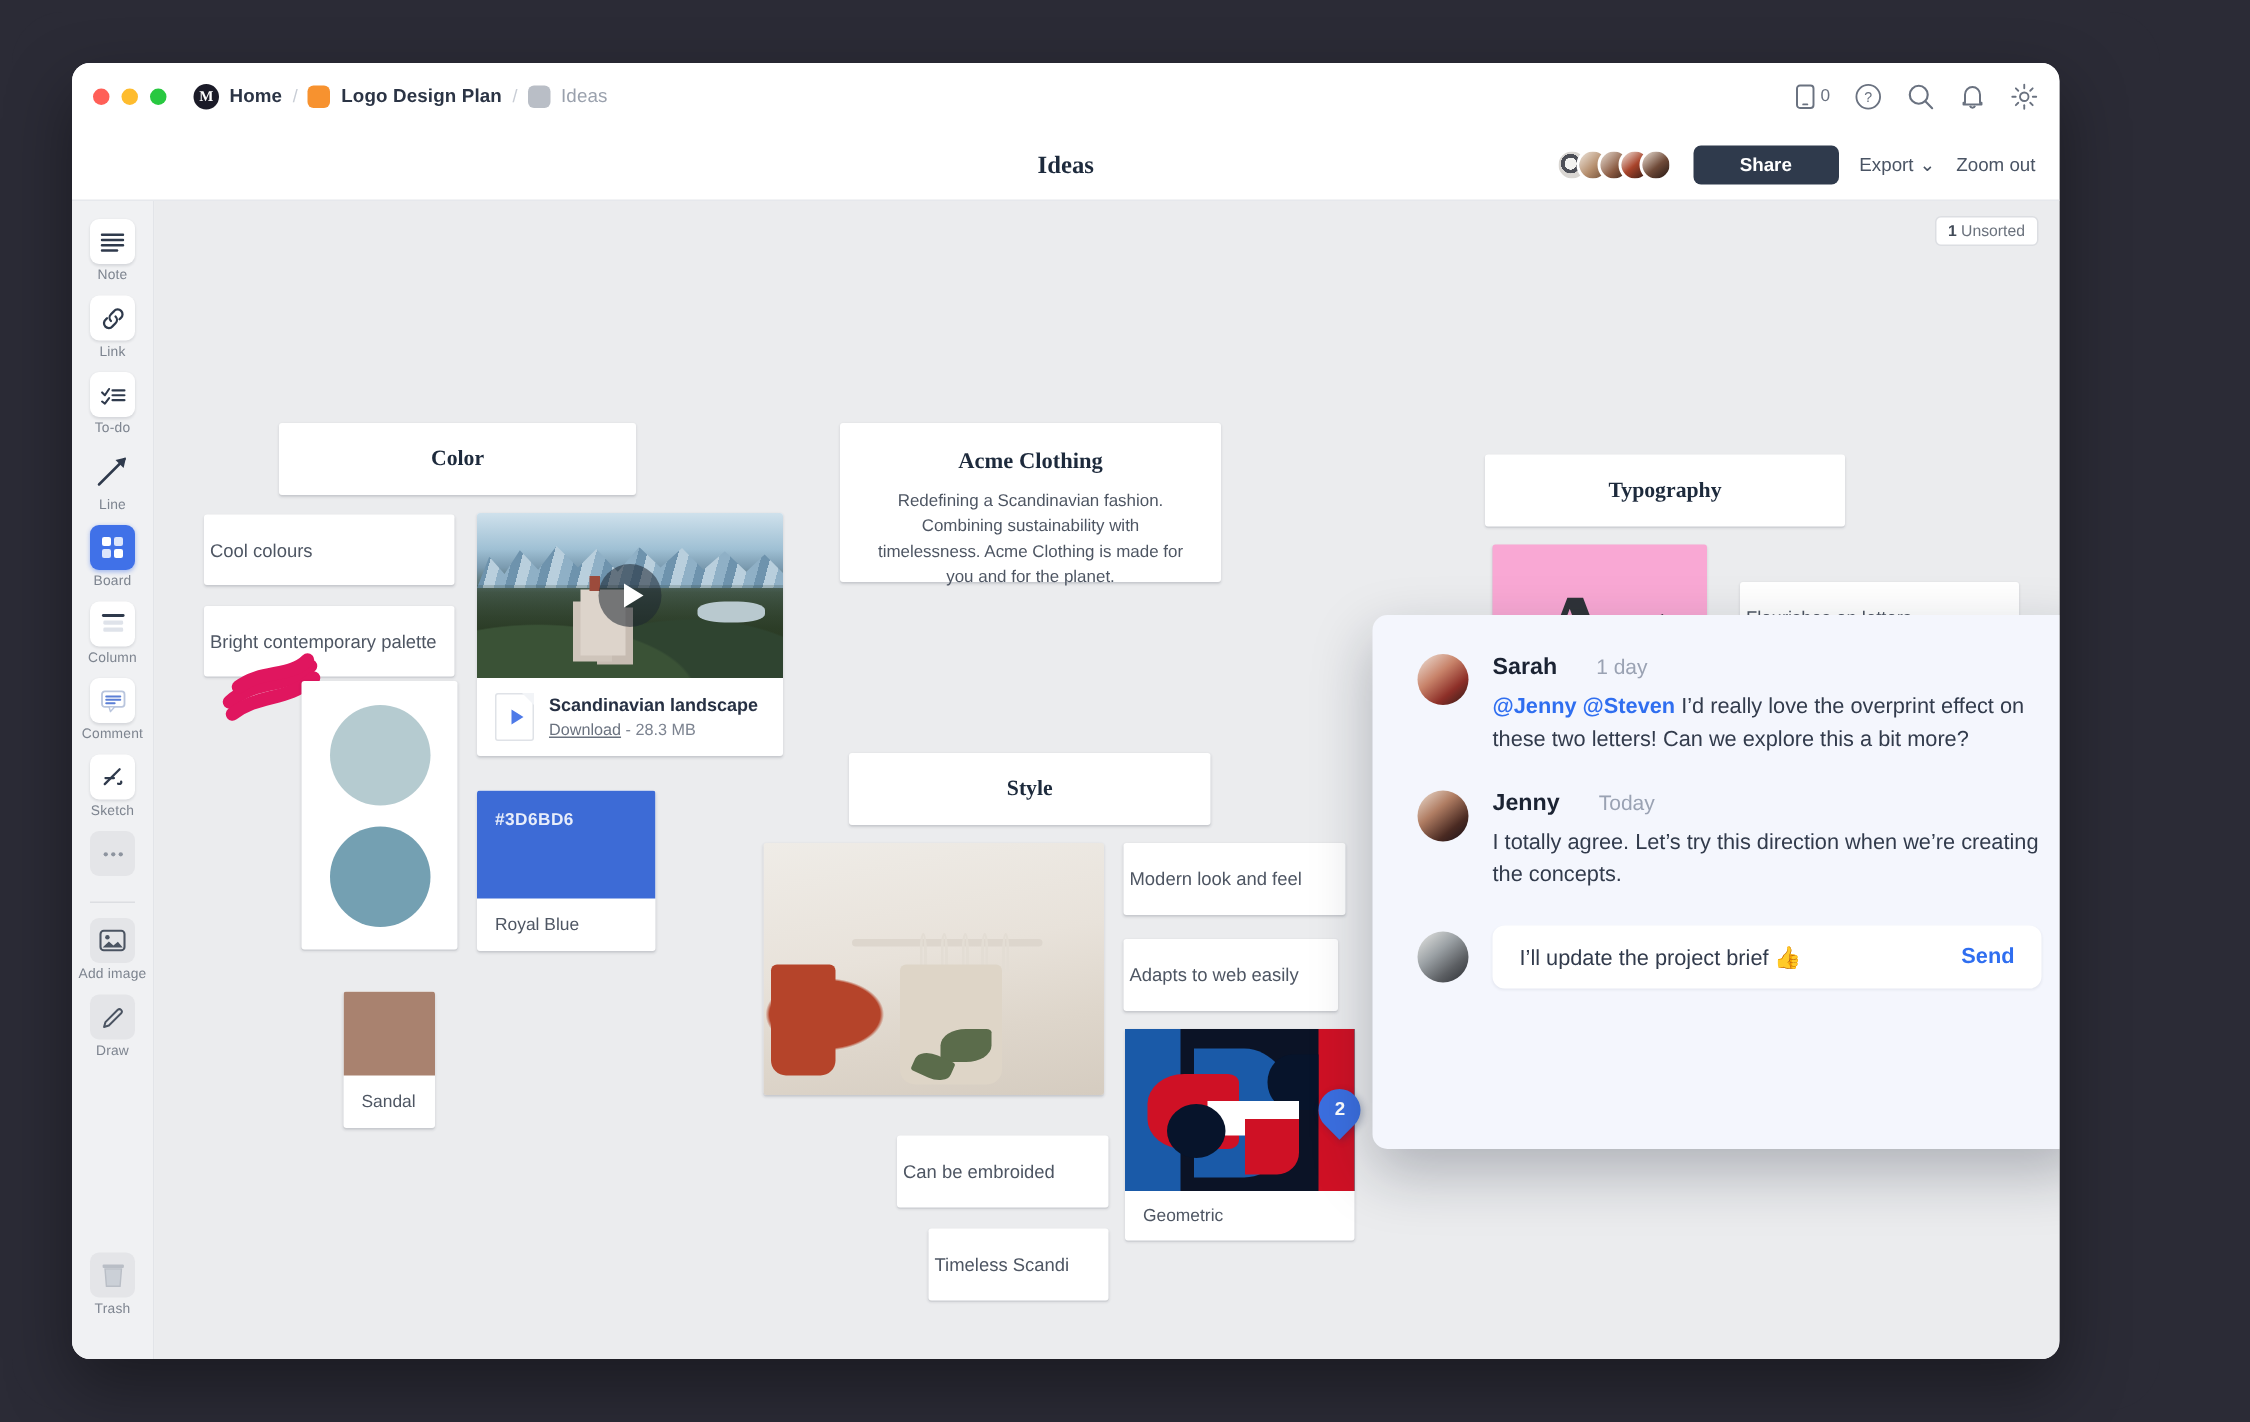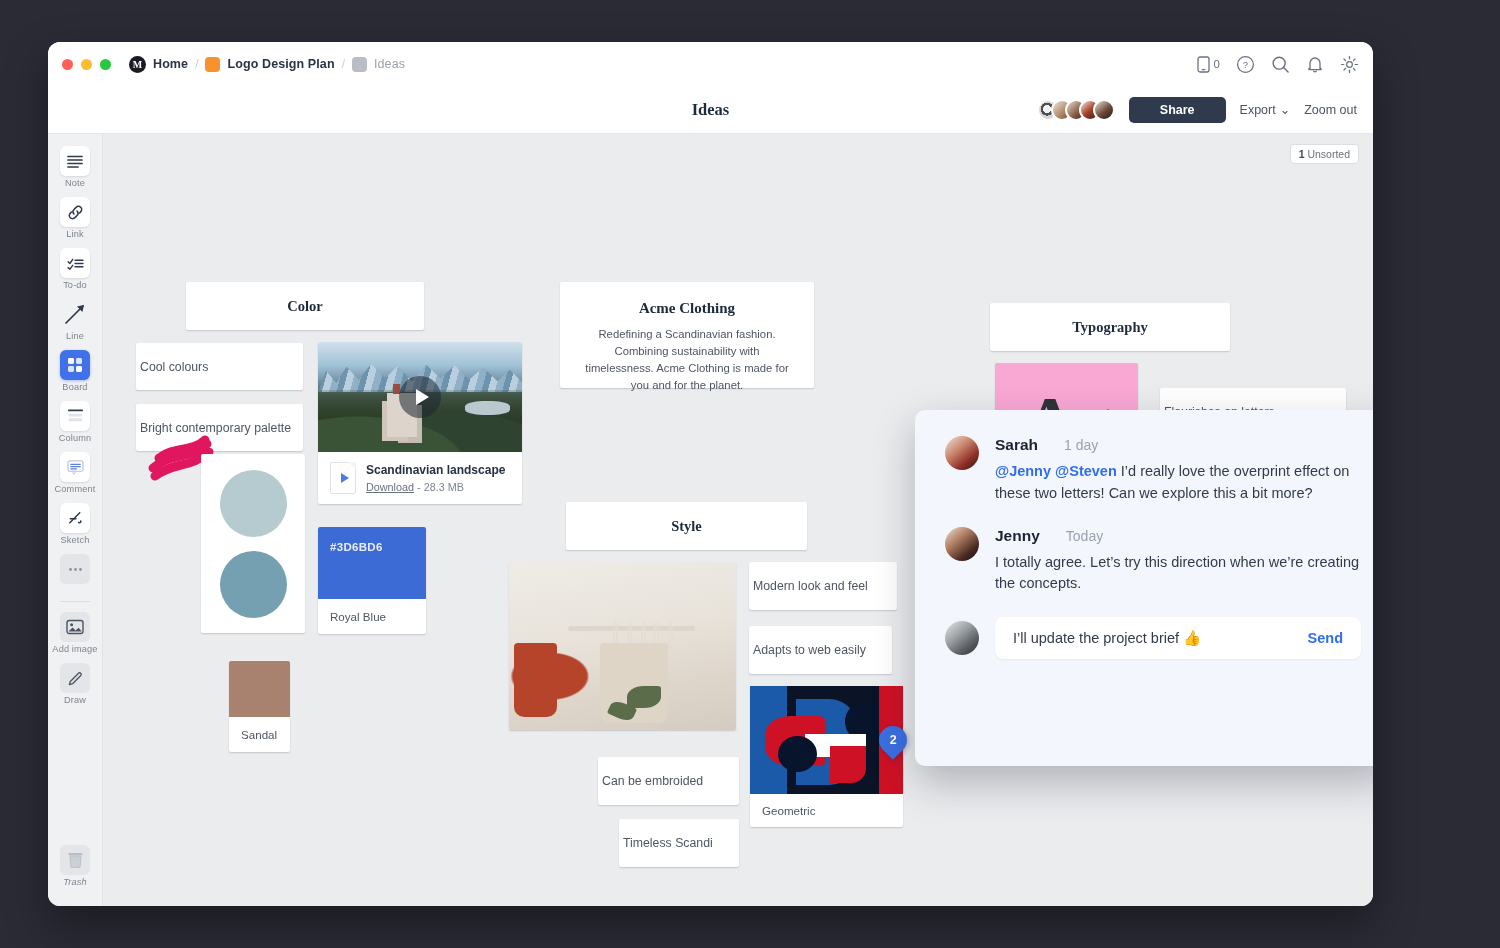--- a/index.html
+++ b/index.html
@@ -122,21 +122,21 @@
     width: 30px; height: 30px; margin: 0 auto 2px;
     background: #fff; border-radius: 6px;
     display: flex; align-items: center; justify-content: center;
     box-shadow: 0 1px 2px rgba(20,25,40,.12);
   }
   .tool-box.plain { background: transparent; box-shadow: none; }
   .tool-box.active { background: #4071e8; box-shadow: 0 1px 3px rgba(64,113,232,.45); }
   .tool-box.flat { background: #e4e5e8; box-shadow: none; }
   .tool-lbl { font-size: 9.2px; color: #7d848f; letter-spacing: .15px; }
   .rail-sep { width: 30px; height: 1px; background: #dcdee2; margin: 6px 0 10px; }
-  .rail-bottom { margin-top: auto; padding-bottom: 10px; font-style: italic; }
+  .rail-bottom { margin-top: auto; padding-bottom: 20px; }
 
   
   .canvas {
     flex: 1; position: relative;
     background: #ebecee;
     overflow: hidden;
   }
   .unsorted {
     position: absolute; right: 14px; top: 10px;
     background: #ffffff; border: 1px solid #dcdee2;
@@ -636,21 +636,21 @@
             <div class="vm-title">Scandinavian landscape</div>
             <div class="vm-sub">
               <u>Download</u>
               <span>-</span>
               <span>28.3 MB</span>
             </div>
           </div>
         </div>
       </div>
 
-      <div class="card swatch-card" style="left:215px; top:361px; width:108px;">
+      <div class="card swatch-card" style="left:215px; top:361px; width:119px;">
         <div class="swatch-fill" style="background:#3D6BD6;"></div>
         <div class="swatch-hex">#3D6BD6</div>
         <div class="swatch-name">Royal Blue</div>
       </div>
 
       <div class="card swatch-card" style="left:126px; top:495px; width:61px;">
         <div class="swatch-fill" style="background:#A9826F; height:56px;"></div>
         <div class="swatch-name">Sandal</div>
       </div>
 

